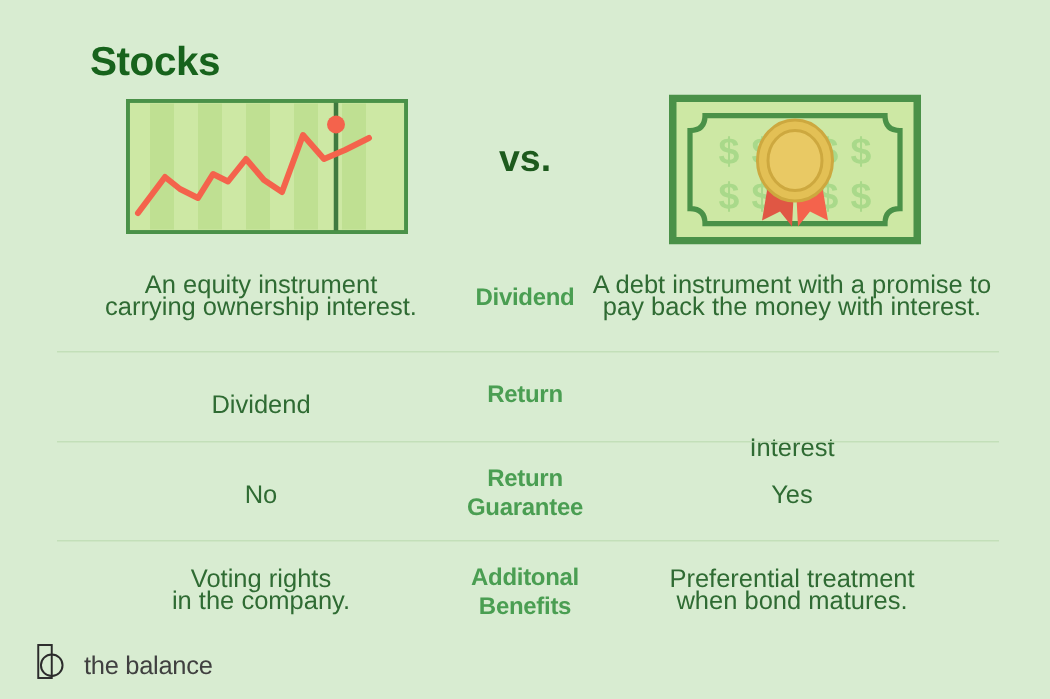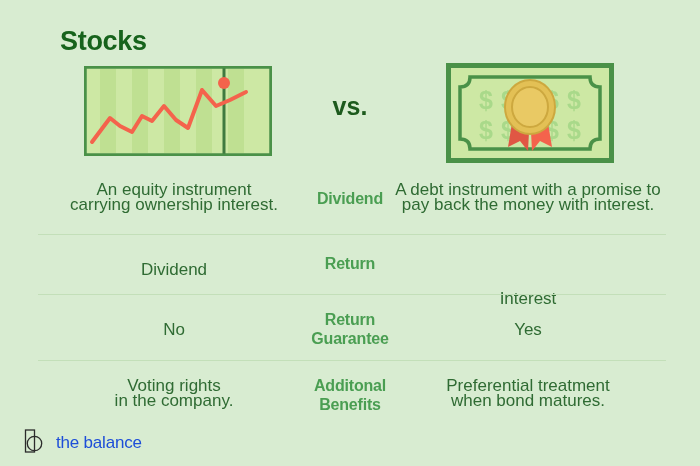--- a/index.html
+++ b/index.html
@@ -63,21 +63,21 @@
   .divider {
     position:absolute;
     left:38px; width:628px; height:1px;
     background:#c3dfb9;
   }
 
   
   .footer { position:absolute; left:22px; top:428px; display:flex; align-items:center; gap:8px; }
   .logo-text {
     font-size:17px;
-    color:#1d4ed8;
+    color:#404040;
     letter-spacing:-0.2px;
     font-family:"Liberation Sans", sans-serif;
     text-align:right;
   }
 </style>
 </head>
 <body>
 
 <div class="stage">
 

